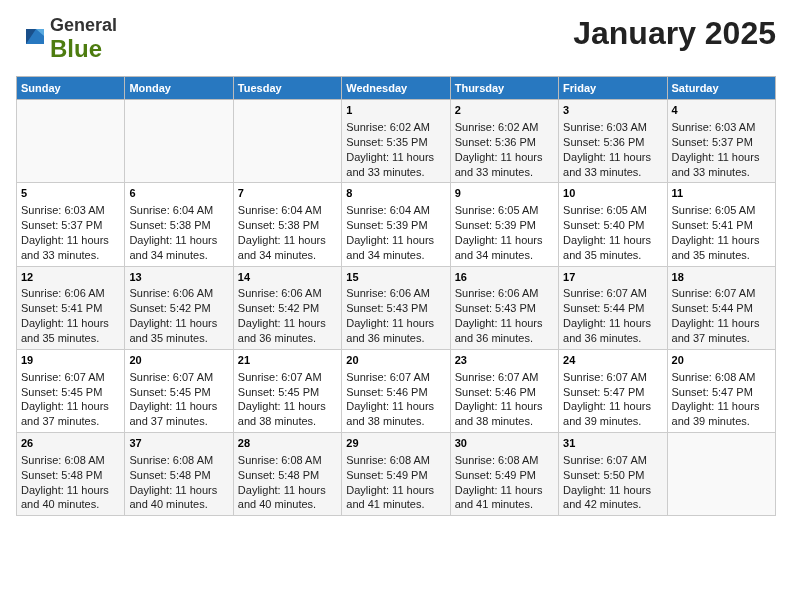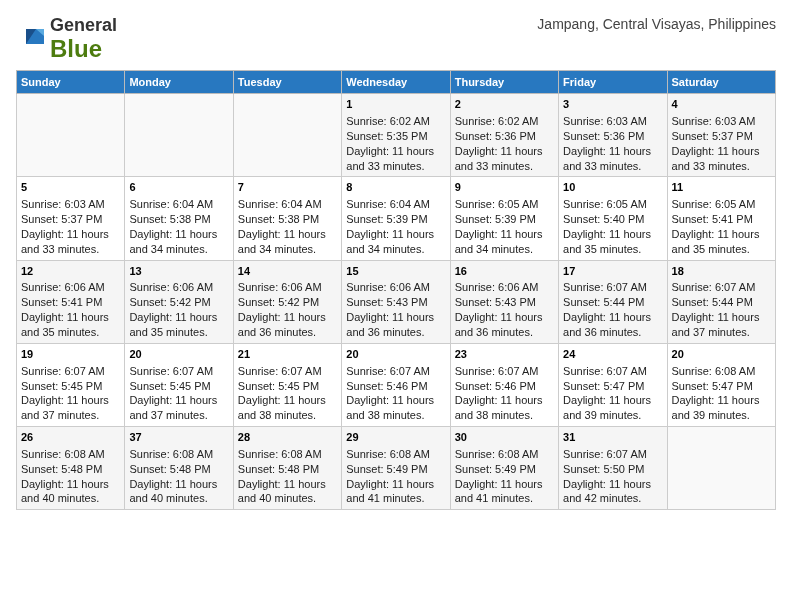--- a/index.html
+++ b/index.html
@@ -7,21 +7,21 @@
       font-family: Arial, sans-serif;
       background: #fff;
       width: 792px;
       min-height: 612px;
       padding: 16px;
     }
     .header {
       display: flex;
       justify-content: space-between;
       align-items: flex-start;
-      margin-bottom: 8px;
+      margin-bottom: 14px;
     }
     .logo {
       display: flex;
       align-items: center;
       gap: 4px;
     }
     .logo-text {
       display: flex;
       flex-direction: column;
       line-height: 1.1;
@@ -106,21 +106,21 @@
       <polygon points="10,5 28,5 28,20 10,20" fill="#2878c0"></polygon>
       <polygon points="10,5 20,5 10,20" fill="#1a4f8a"></polygon>
       <polygon points="20,5 28,5 28,12" fill="#5aaae0"></polygon>
     </svg>
     <div class="logo-text">
       <span class="logo-general">General</span>
       <span class="logo-blue">Blue</span>
     </div>
   </div>
   <div class="title-block">
-    <div class="location-title">Jampang, Central Visayas, Philippines</div>
+    <div class="month-title">January 2025</div>
   </div>
 </div>
 
 <table class="calendar">
   <thead>
     <tr>
     <th>Sunday</th>
         <th>Monday</th>
         <th>Tuesday</th>
         <th>Wednesday</th>

